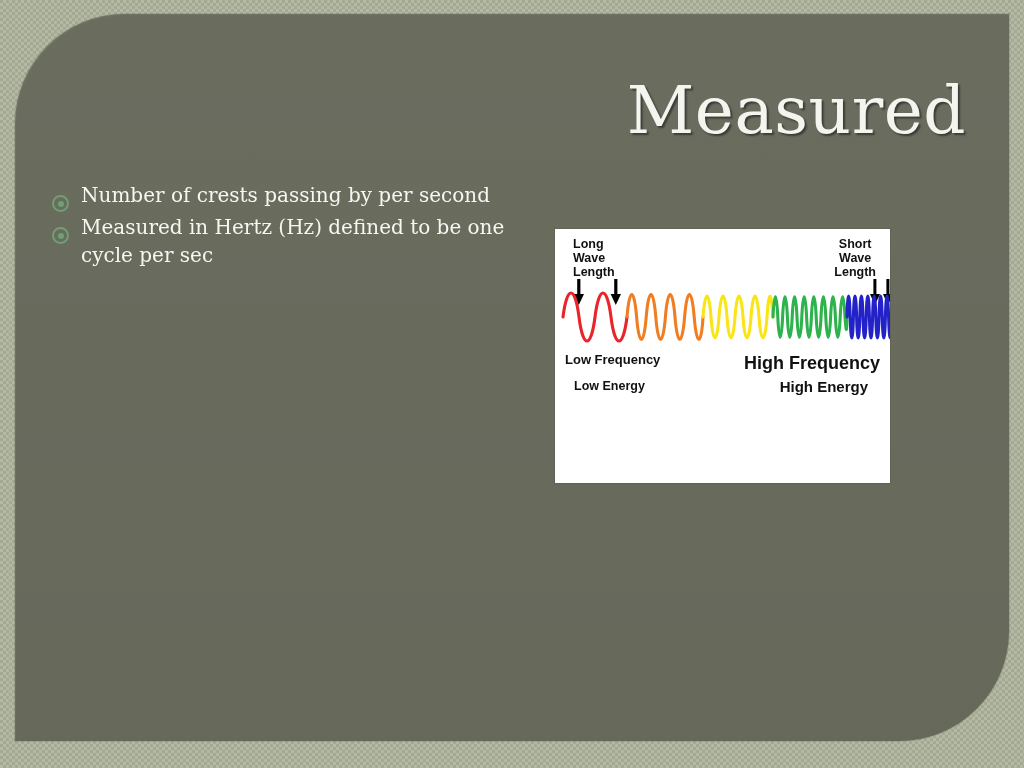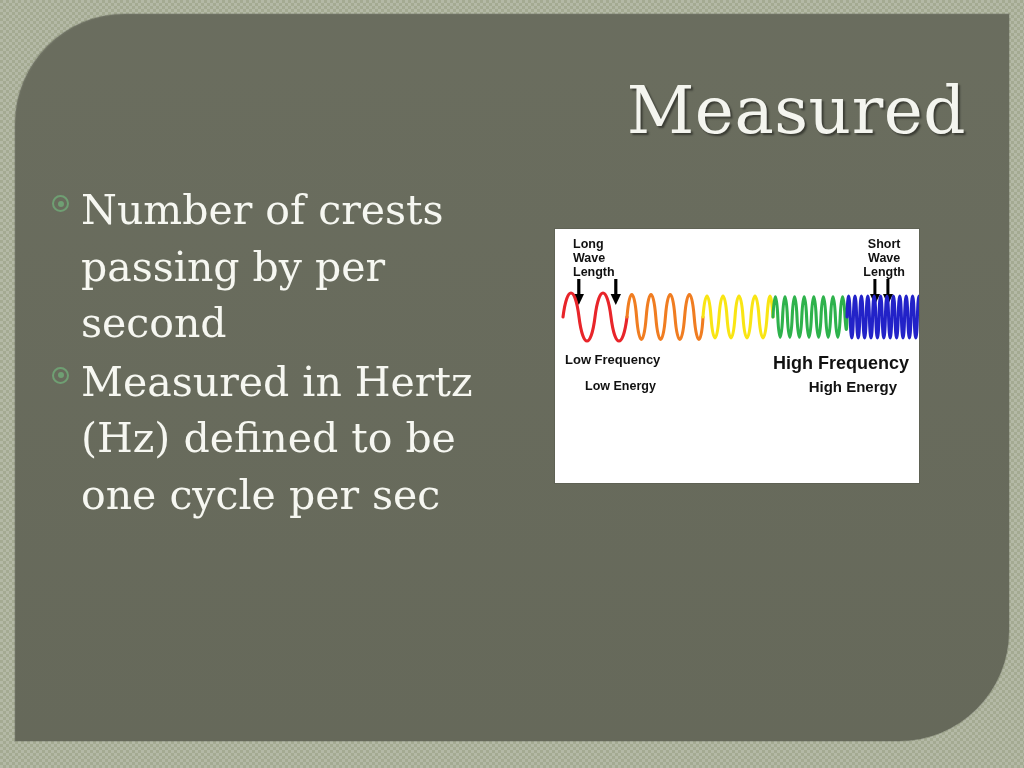--- a/index.html
+++ b/index.html
@@ -85,49 +85,49 @@
     top: 50%;
     width: 6px;
     height: 6px;
     margin: -3px 0 0 -3px;
     border-radius: 50%;
     background: #6f9f73;
   }
   .bullet-text {
     color: #f6f7f1;
     font-family: "DejaVu Serif", serif;
-    font-size: 41px;
+    font-size: 20px;
     line-height: 1.38;
     font-weight: 400;
   }
 
   
   #figure {
     position: absolute;
     left: 555px;
     top: 229px;
-    width: 364px;
+    width: 335px;
     height: 254px;
     background: #ffffff;
     font-family: "Liberation Sans", sans-serif;
     overflow: hidden;
     box-shadow: 0 0 0 1px rgba(0,0,0,0.08);
   }
   .fig-label {
     position: absolute;
     font-weight: bold;
     color: #111111;
     line-height: 1.12;
     white-space: pre-line;
   }
   #lbl-long  { left: 18px;  top: 8px;  font-size: 12.5px; }
   #lbl-short { right: 14px; top: 8px;  font-size: 12.5px; text-align: center; }
   #lbl-lowfreq  { left: 10px;  top: 124px; font-size: 13px; }
   #lbl-highfreq { right: 10px; top: 124px; font-size: 18px; }
-  #lbl-lowen    { left: 30px;  top: 150px; font-size: 12.5px; text-align: center; }
+  #lbl-lowen    { left: 19px;  top: 150px; font-size: 12.5px; text-align: center; }
   #lbl-highen   { right: 22px; top: 150px; font-size: 15px; }
   #fig-note {
     position: absolute;
     left: 18px;
     top: 189px;
     right: 8px;
     font-size: 12.2px;
     font-weight: bold;
     line-height: 1.28;
     color: #111111;

